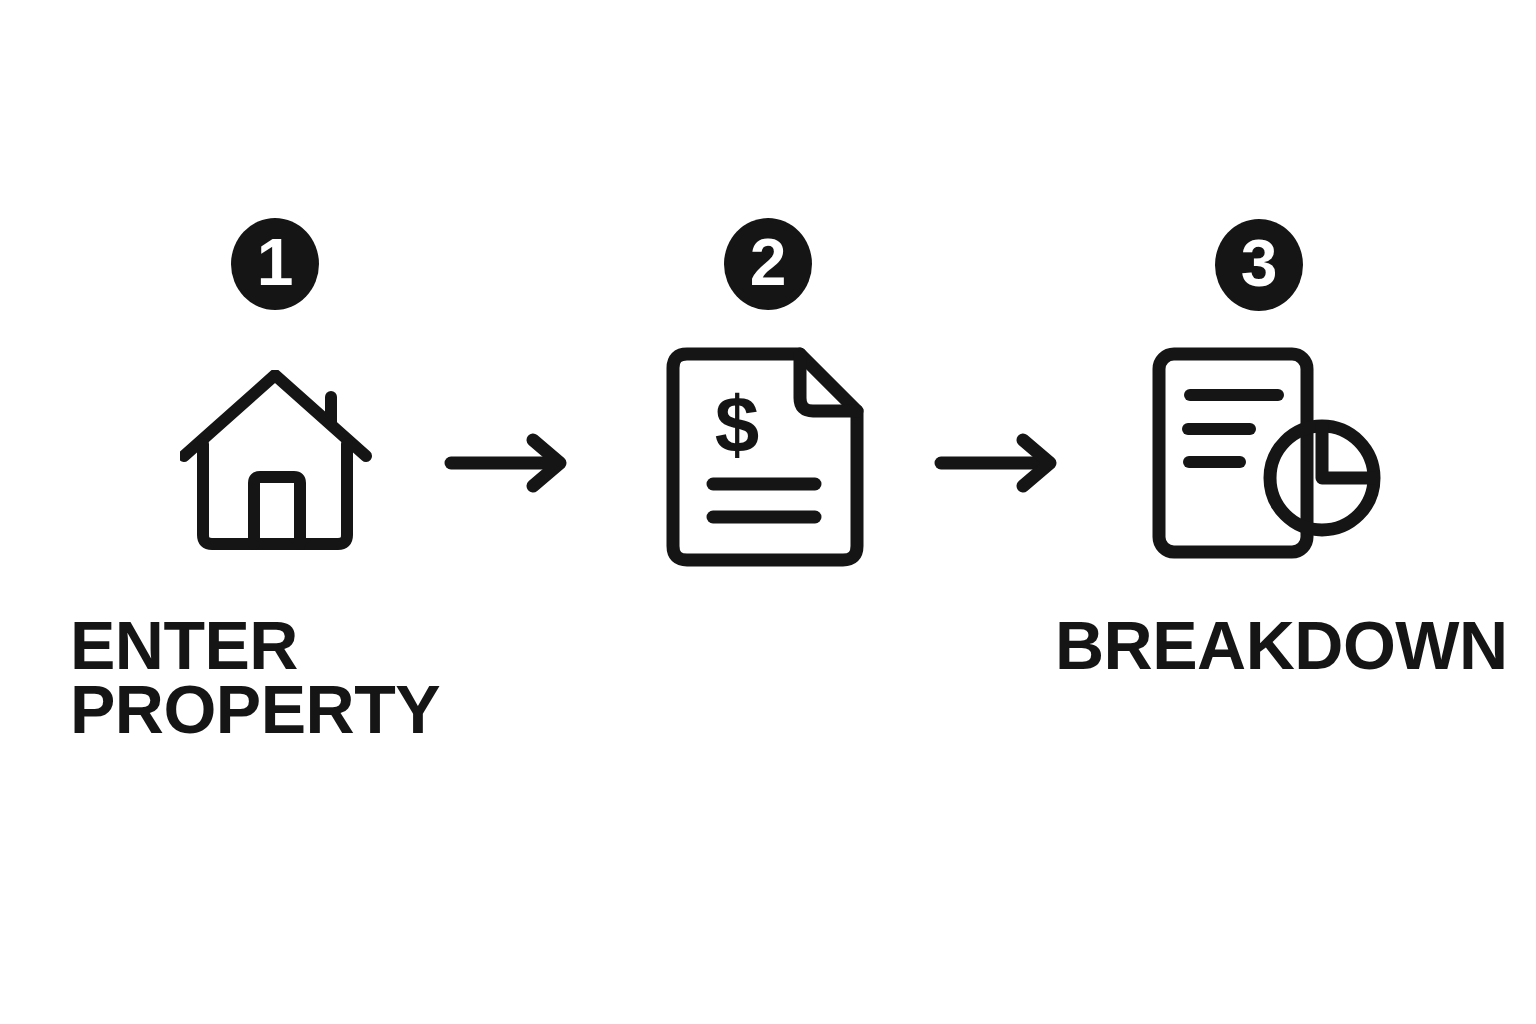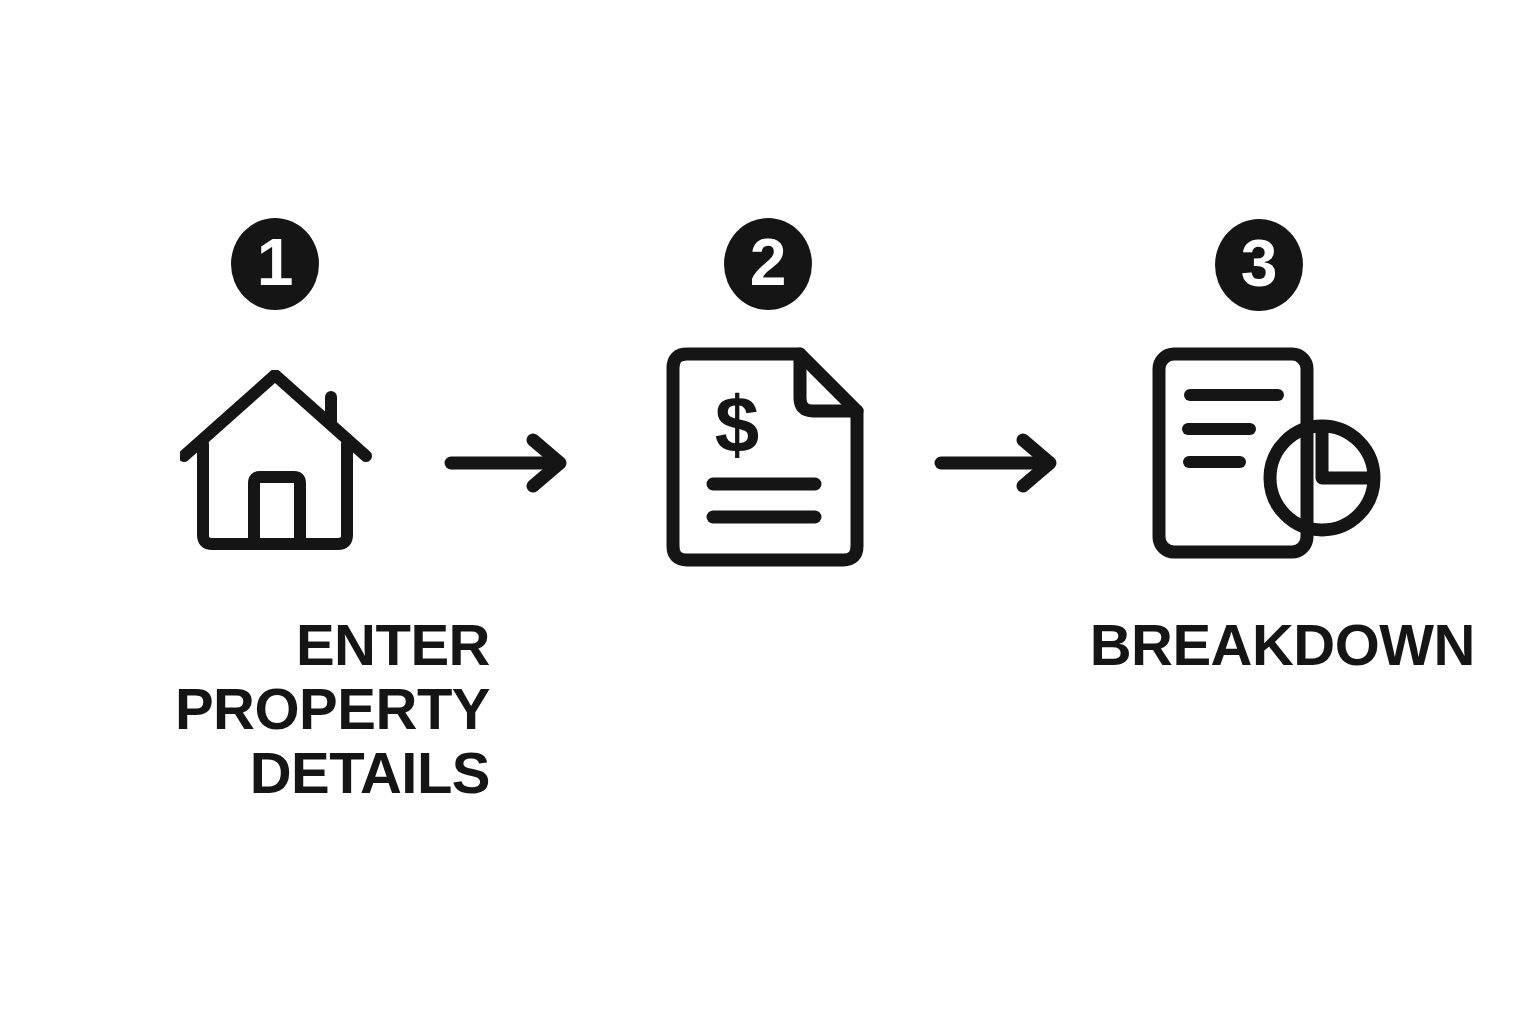--- a/index.html
+++ b/index.html
@@ -25,24 +25,24 @@
     font-weight:700;
     line-height:1;
     transform:translateY(-2px);
   }
   .icon-box{position:absolute;}
   .icon-box svg{display:block;}
   .arrow-box{position:absolute;}
   .label{
     position:absolute;
     width:420px;
-    text-align:right;
+    text-align:left;
     color:var(--ink);
     font-weight:700;
-    font-size:58px;
+    font-size:68px;
     line-height:64px;
     letter-spacing:-0.5px;
     white-space:nowrap;
   }
   .stroke{
     fill:none;
     stroke:var(--ink);
     stroke-linecap:round;
     stroke-linejoin:round;
   }
@@ -65,21 +65,20 @@
 
       <path class="stroke" stroke-width="12" d="M 23,74 L 23,165 Q 23,174 32,174 L 158,174 Q 167,174 167,165 L 167,74"></path>
 
       <path class="stroke" stroke-width="12" d="M 74,174 L 74,113 Q 74,107 80,107 L 114,107 Q 120,107 120,113 L 120,174"></path>
     </svg>
   </div>
 
   <div class="label" style="left:70px;top:613px;">
     <div>ENTER</div>
     <div>PROPERTY</div>
-    <div>DETAILS</div>
   </div>
 
   <div class="arrow-box" style="left:443px;top:433px;">
     <svg width="130" height="60" viewBox="0 0 130 60">
       <path class="stroke" stroke-width="13" d="M 8,30 L 113,30"></path>
       <path class="stroke" stroke-width="13" d="M 90,7 L 117,30 L 90,53"></path>
     </svg>
   </div>
 
   <div class="badge" style="left:724px;top:218px;">

